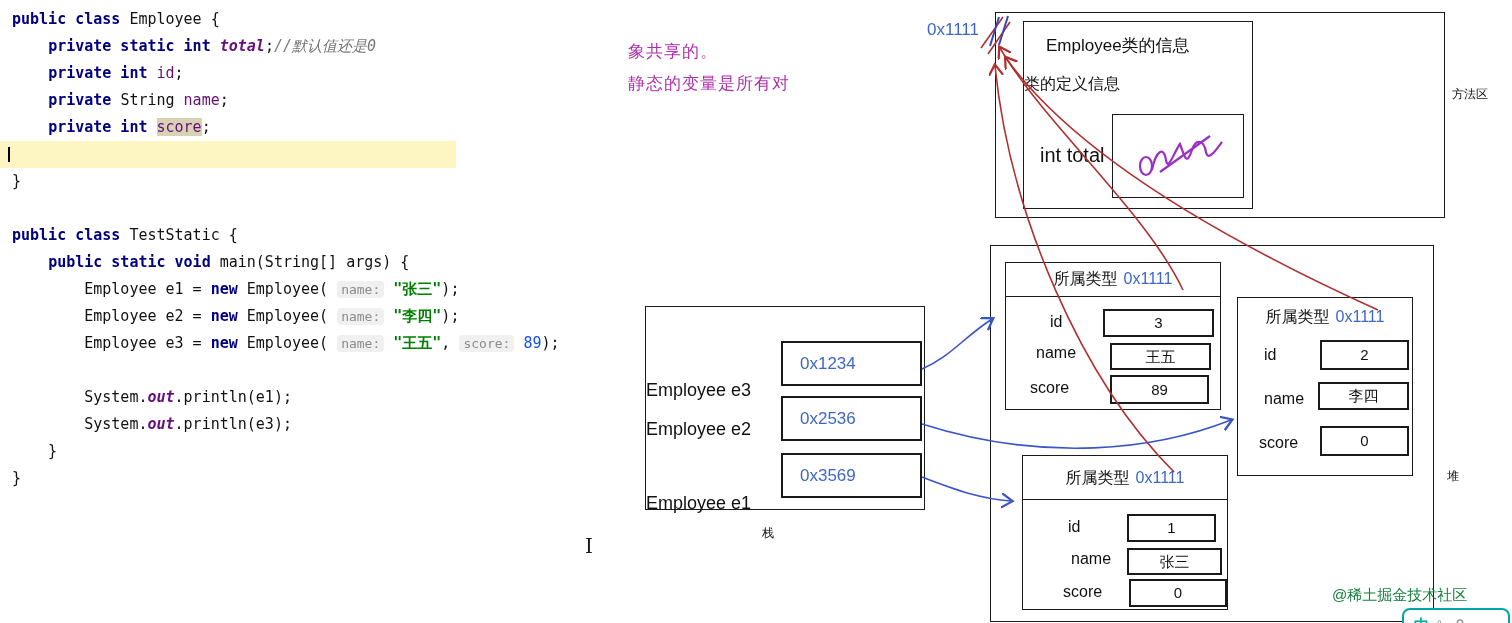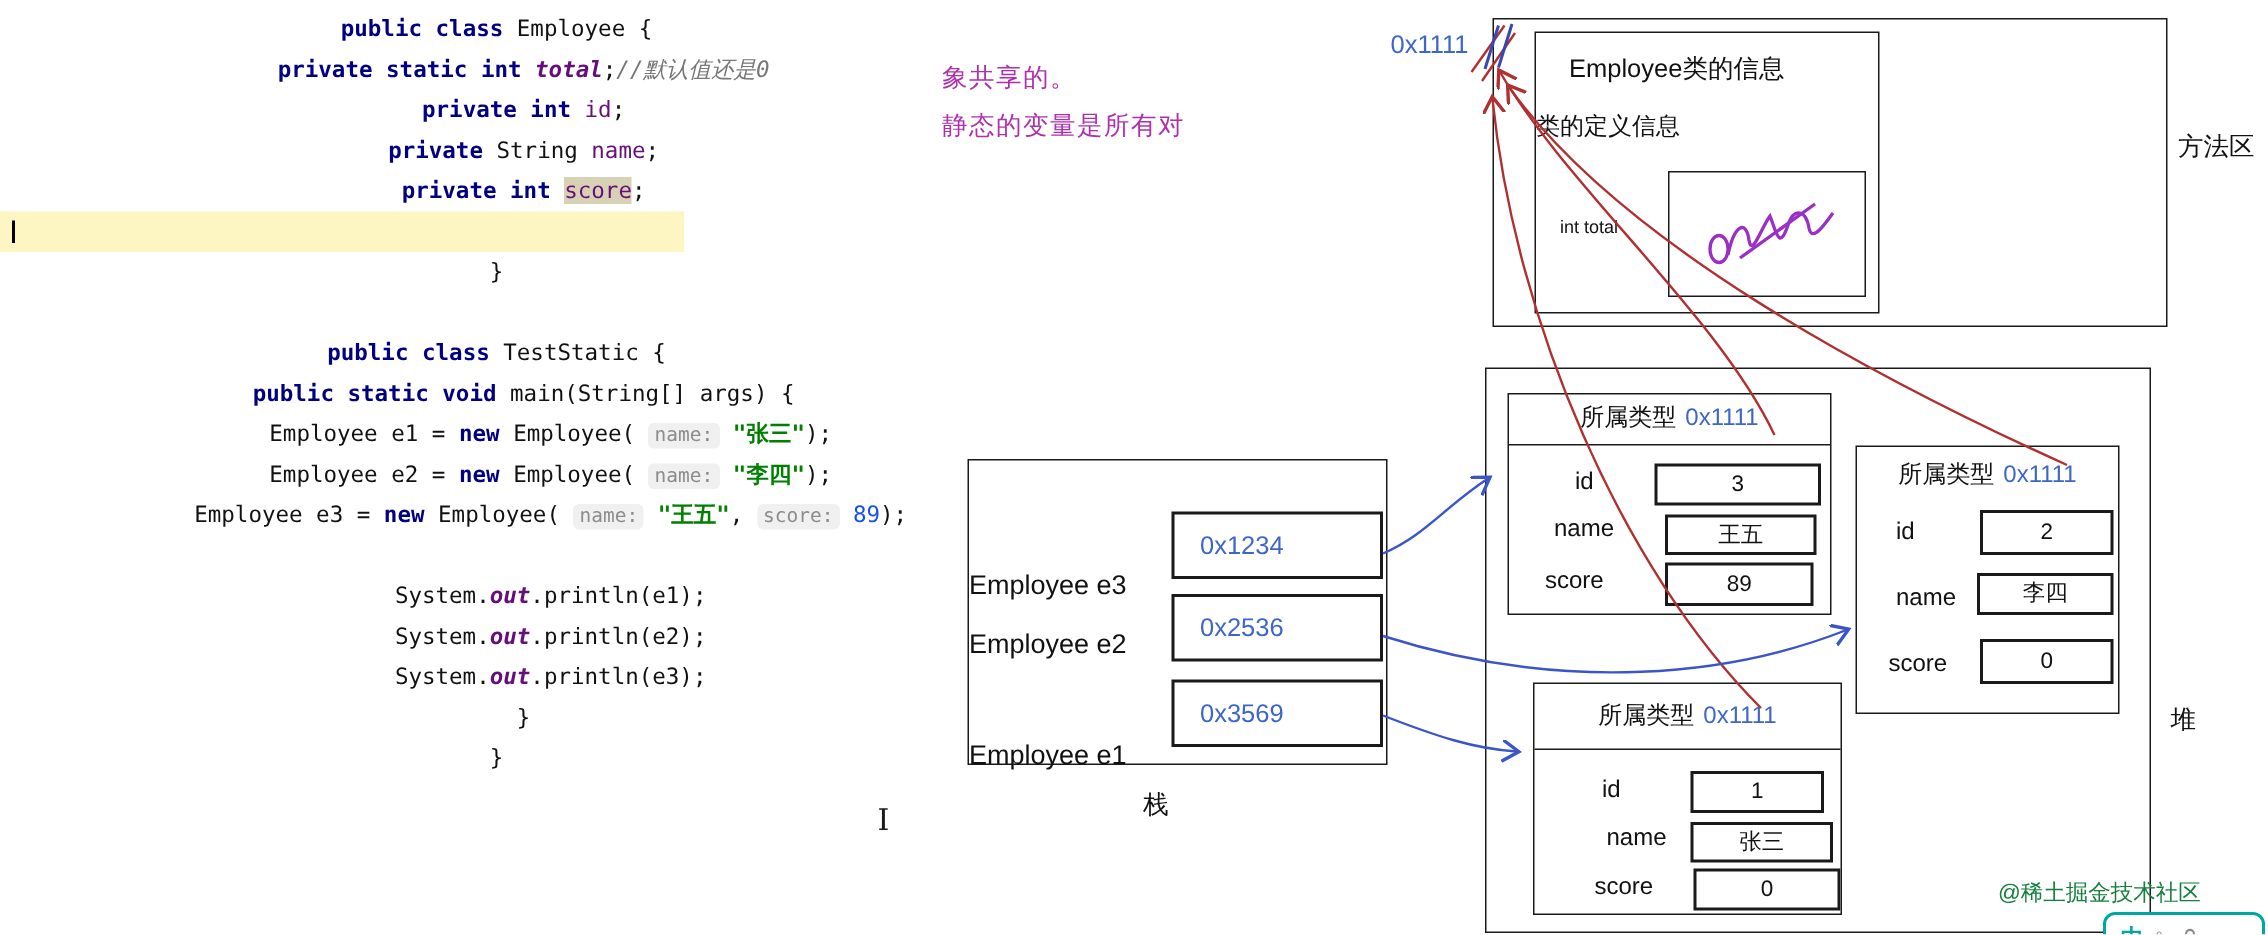--- a/index.html
+++ b/index.html
@@ -7,21 +7,21 @@
   .page {
     position:relative; width:1512px; height:623px; overflow:hidden;
     background:#ffffff; font-family:"Liberation Sans", sans-serif; color:#111;
   }
 
   
   .code-editor {
     position:absolute; left:0; top:6px; width:640px;
     font-family:"DejaVu Sans Mono", monospace; font-size:15px; color:#111;
   }
-  .code-line { position:relative; height:27px; line-height:27px; white-space:pre; padding-left:22px;text-align:center; }
+  .code-line { position:relative; height:27px; line-height:27px; white-space:pre; padding-left:12px; }
   .code-line.hl { background:#FDF6C3; width:456px; }
   .caret { position:absolute; left:8px; top:6px; width:2px; height:15px; background:#000; }
   .t-kw      { color:#000080; font-weight:bold; }
   .t-plain   { color:#111111; }
   .t-field   { color:#660E7A; }
   .t-sfield  { color:#660E7A; font-style:italic; font-weight:bold; }
   .t-fieldsel{ color:#660E7A; background:#D8D2B4; }
   .t-comment { color:#777777; font-style:italic; }
   .t-string  { color:#008000; font-weight:bold; }
   .t-num     { color:#1750EB; }
@@ -32,29 +32,29 @@
                 color:#AE30AE; letter-spacing:1px; }
 
   .ibeam { position:absolute; left:585px; top:534px; font-family:"DejaVu Serif", serif;
            font-size:20px; color:#1a1a1a; }
 
   
   .dbox { position:absolute; border:1.5px solid #1a1a1a; background:#fff; }
   .vbox { position:absolute; border:2px solid #1a1a1a; background:#fff; text-align:center;
           font-size:15px; color:#111; }
   .addr { color:#3E66C9; }
-  .lbl  { position:absolute; font-size:17px; color:#111; }
+  .lbl  { position:absolute; font-size:12px; color:#111; }
   .flbl { position:absolute; font-size:16px; color:#111; }
 
   
   .ma-outer { left:995px; top:12px; width:450px; height:206px; }
   .ma-inner { left:27px; top:8px; width:230px; height:188px; border-width:1.5px; }
   .ma-title { position:absolute; left:22px; top:12px; font-size:17px; }
   .ma-sub   { position:absolute; left:0; top:52px; font-size:16px; }
-  .ma-field { position:absolute; left:16px; top:122px; font-size:12px; }
+  .ma-field { position:absolute; left:16px; top:122px; font-size:20px; }
   .ma-total { left:88px; top:92px; width:132px; height:84px; }
   .method-addr { position:absolute; left:927px; top:20px; font-size:17px; }
 
   
   .stack { left:645px; top:306px; width:280px; height:204px; }
   .slbl  { position:absolute; left:0; width:127px; text-align:left; font-size:18px;margin-top:28px; }
   .svbox { left:135px; width:141px; height:45px; line-height:41px; text-align:left;
            padding-left:17px; font-size:17px; }
 
   
@@ -95,21 +95,20 @@
       <div class="code-line hl"><span class="caret"></span></div>
       <div class="code-line"><span class="t-plain">}</span></div>
       <div class="code-line"></div>
       <div class="code-line"><span class="t-kw">public class </span><span class="t-plain">TestStatic {</span></div>
       <div class="code-line"><span class="t-plain">    </span><span class="t-kw">public static void </span><span class="t-plain">main(String[] args) {</span></div>
       <div class="code-line"><span class="t-plain">        Employee e1 = </span><span class="t-kw">new</span><span class="t-plain"> Employee( </span><span class="t-hint">name:</span><span class="t-plain"> </span><span class="t-string">"张三"</span><span class="t-plain">);</span></div>
       <div class="code-line"><span class="t-plain">        Employee e2 = </span><span class="t-kw">new</span><span class="t-plain"> Employee( </span><span class="t-hint">name:</span><span class="t-plain"> </span><span class="t-string">"李四"</span><span class="t-plain">);</span></div>
       <div class="code-line"><span class="t-plain">        Employee e3 = </span><span class="t-kw">new</span><span class="t-plain"> Employee( </span><span class="t-hint">name:</span><span class="t-plain"> </span><span class="t-string">"王五"</span><span class="t-plain">, </span><span class="t-hint">score:</span><span class="t-plain"> </span><span class="t-num">89</span><span class="t-plain">);</span></div>
       <div class="code-line"></div>
       <div class="code-line"><span class="t-plain">        System.</span><span class="t-sfield">out</span><span class="t-plain">.println(e1);</span></div>
-      <div class="code-line"><span class="t-plain">        System.</span><span class="t-sfield">out</span><span class="t-plain">.println(e2);</span></div>
       <div class="code-line"><span class="t-plain">        System.</span><span class="t-sfield">out</span><span class="t-plain">.println(e3);</span></div>
       <div class="code-line"><span class="t-plain">    }</span></div>
       <div class="code-line"><span class="t-plain">}</span></div>
     </div>
 
   <div class="annotation">
     <div>象共享的。</div>
     <div>静态的变量是所有对</div>
   </div>
 

